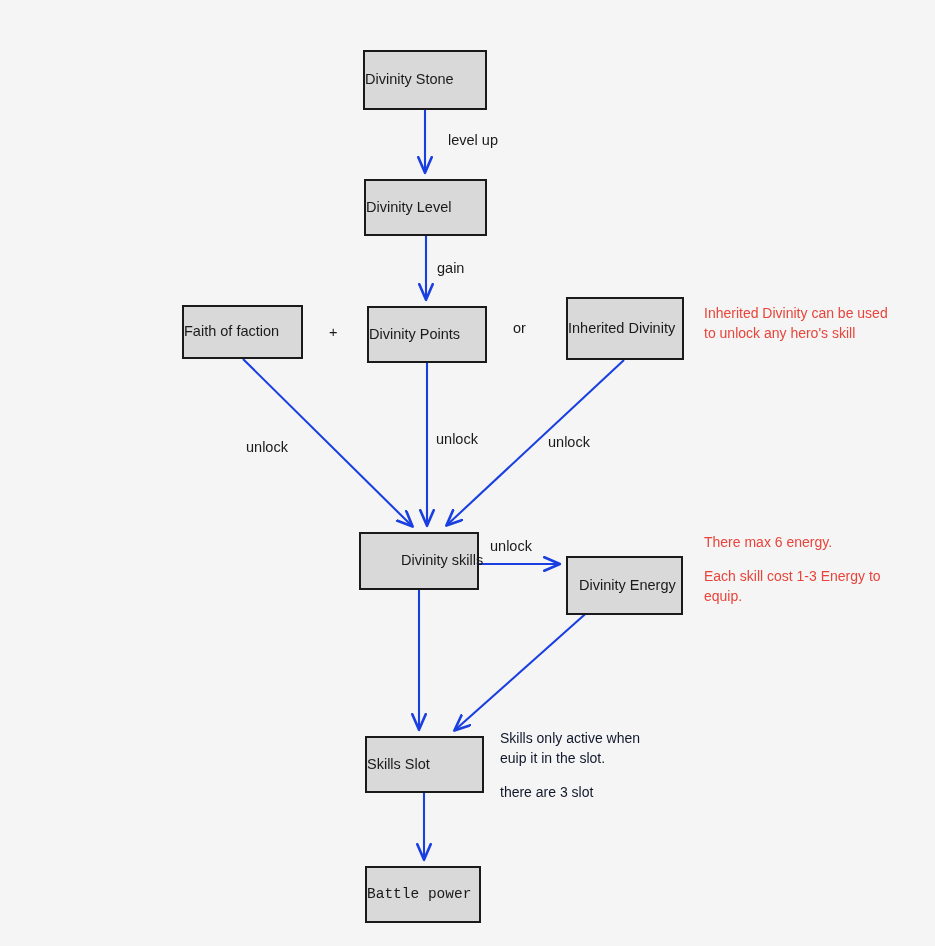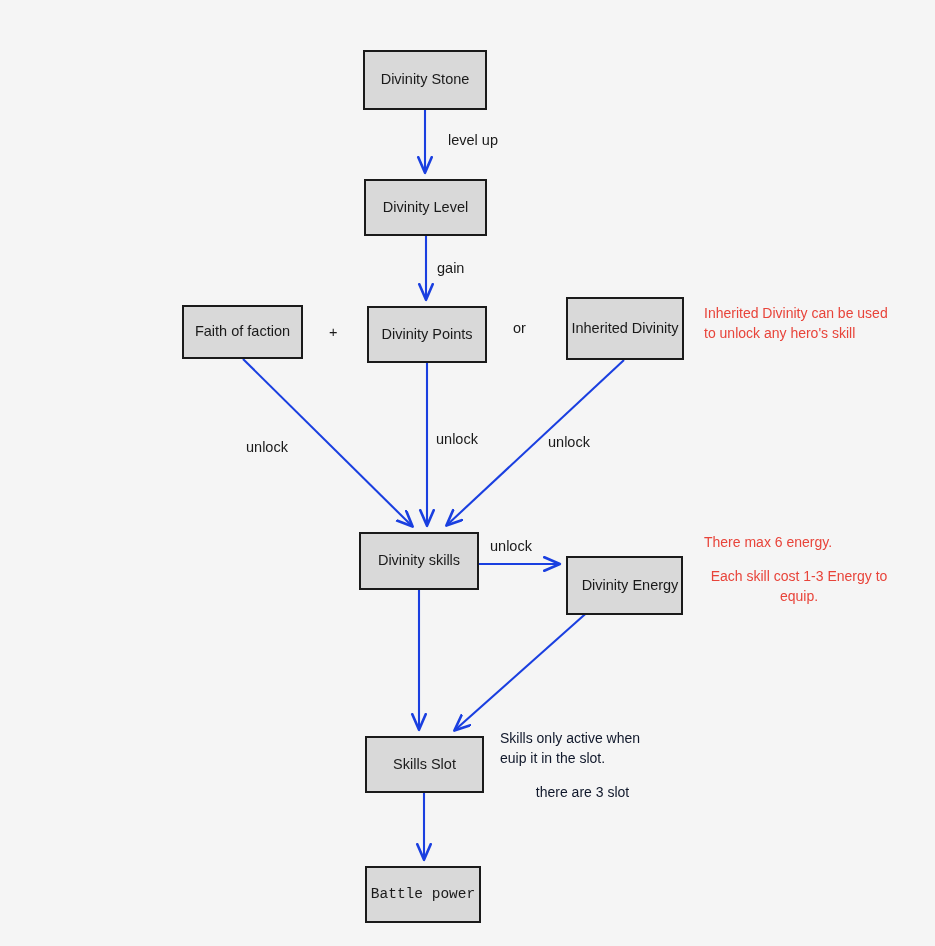--- a/index.html
+++ b/index.html
@@ -28,21 +28,21 @@
     height: 946px;
     pointer-events: none;
   }
   .node {
     position: absolute;
     background: #d9d9d9;
     border: 2.5px solid #1a1a1a;
     box-sizing: border-box;
     display: flex;
     align-items: center;
-    justify-content: center;
+    justify-content: flex-start;
     color: #1a1a1a;
     font-size: 14.5px;
     line-height: 1.2;
     text-align: center;
     white-space: nowrap;
     z-index: 2;
   }
   .edge-label {
     position: absolute;
     color: #1a1a1a;
@@ -64,21 +64,20 @@
     color: #e8443a;
     font-size: 14px;
     line-height: 1.42;
     z-index: 3;
   }
   .note p {
     margin: 0;
   }
   .note p + p {
     margin-top: 14px;
-    text-align: center;
   }
 </style>
 </head>
 <body>
 
 <div id="canvas">
 
   <svg class="edges" viewBox="0 0 935 946">
     <defs>
       <marker id="arrowhead" markerWidth="9" markerHeight="9" refX="7.4" refY="3.6" orient="auto" markerUnits="strokeWidth">
@@ -107,21 +106,21 @@
       </div>
       <div class="node" style="left: 182px; top: 305px; width: 121px; height: 54px; background: rgb(217, 217, 217); border-color: rgb(26, 26, 26);">
         <span>Faith of faction</span>
       </div>
       <div class="node" style="left: 367px; top: 306px; width: 120px; height: 57px; background: rgb(217, 217, 217); border-color: rgb(26, 26, 26);">
         <span>Divinity Points</span>
       </div>
       <div class="node" style="left: 566px; top: 297px; width: 118px; height: 63px; background: rgb(217, 217, 217); border-color: rgb(26, 26, 26);">
         <span>Inherited Divinity</span>
       </div>
-      <div class="node" style="left: 359px; top: 532px; width: 120px; height: 58px; background: rgb(217, 217, 217); border-color: rgb(26, 26, 26);">
+      <div class="node" style="left: 359px; top: 532px; width: 120px; height: 58px; background: rgb(217, 217, 217); border-color: rgb(26, 26, 26); padding-left: 40px;">
         <span>Divinity skills</span>
       </div>
       <div class="node" style="left: 566px; top: 556px; width: 117px; height: 59px; background: rgb(217, 217, 217); border-color: rgb(26, 26, 26); padding-left: 11px;">
         <span>Divinity Energy</span>
       </div>
       <div class="node" style="left: 365px; top: 736px; width: 119px; height: 57px; background: rgb(217, 217, 217); border-color: rgb(26, 26, 26);">
         <span>Skills Slot</span>
       </div>
       <div class="node" style="left: 365px; top: 866px; width: 116px; height: 57px; background: rgb(217, 217, 217); border-color: rgb(26, 26, 26); font-family: Liberation Mono, monospace;">
         <span>Battle power</span>

